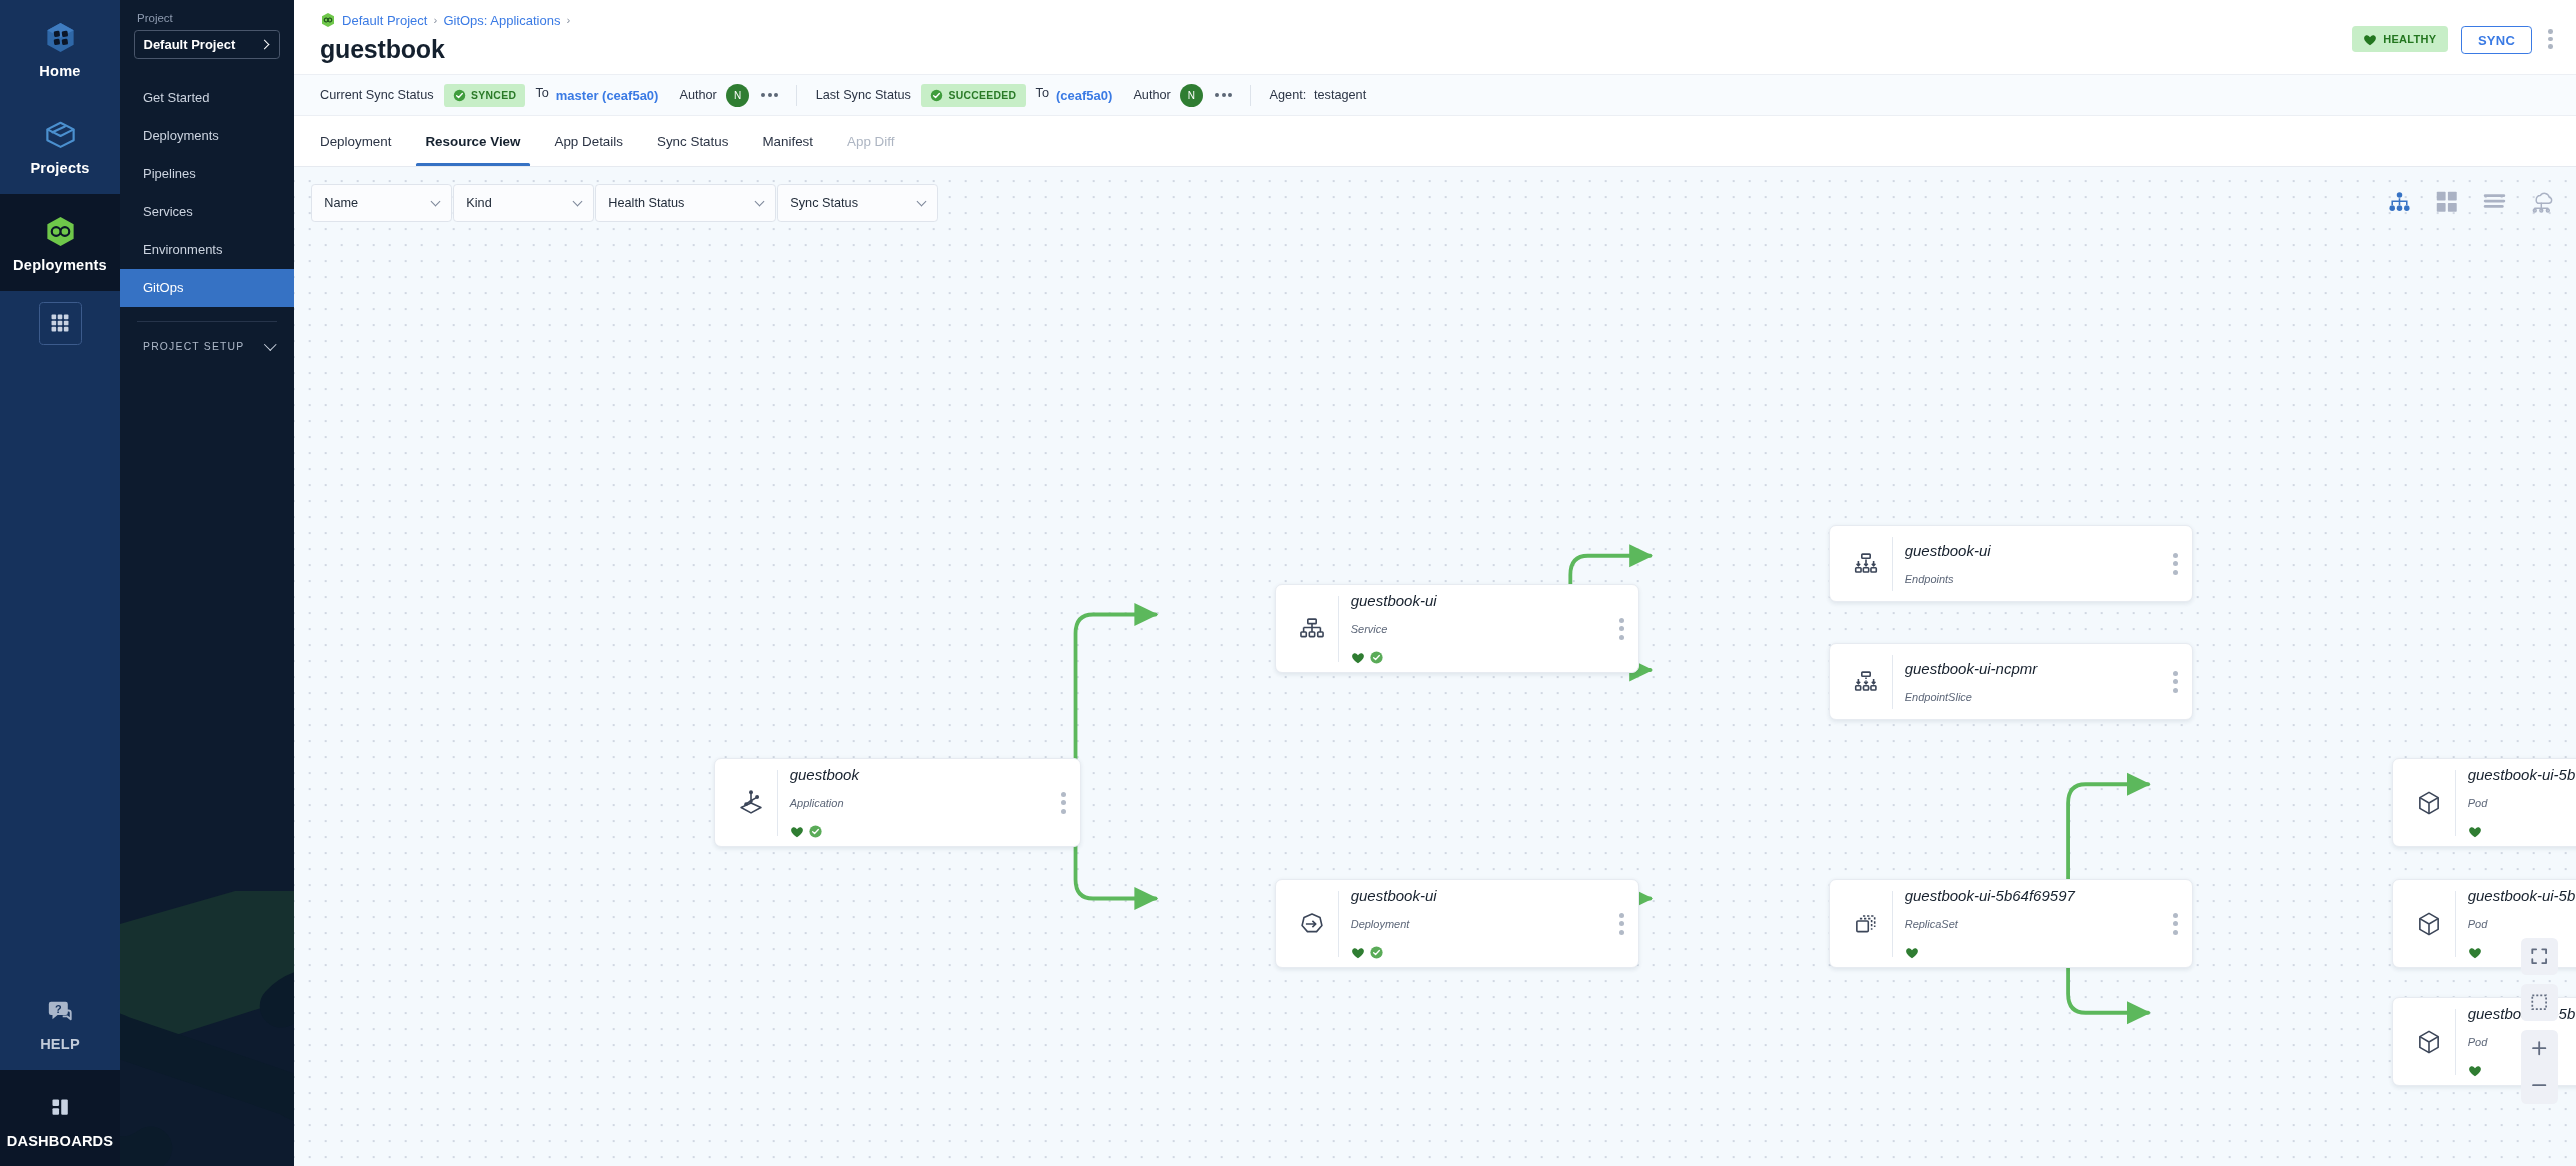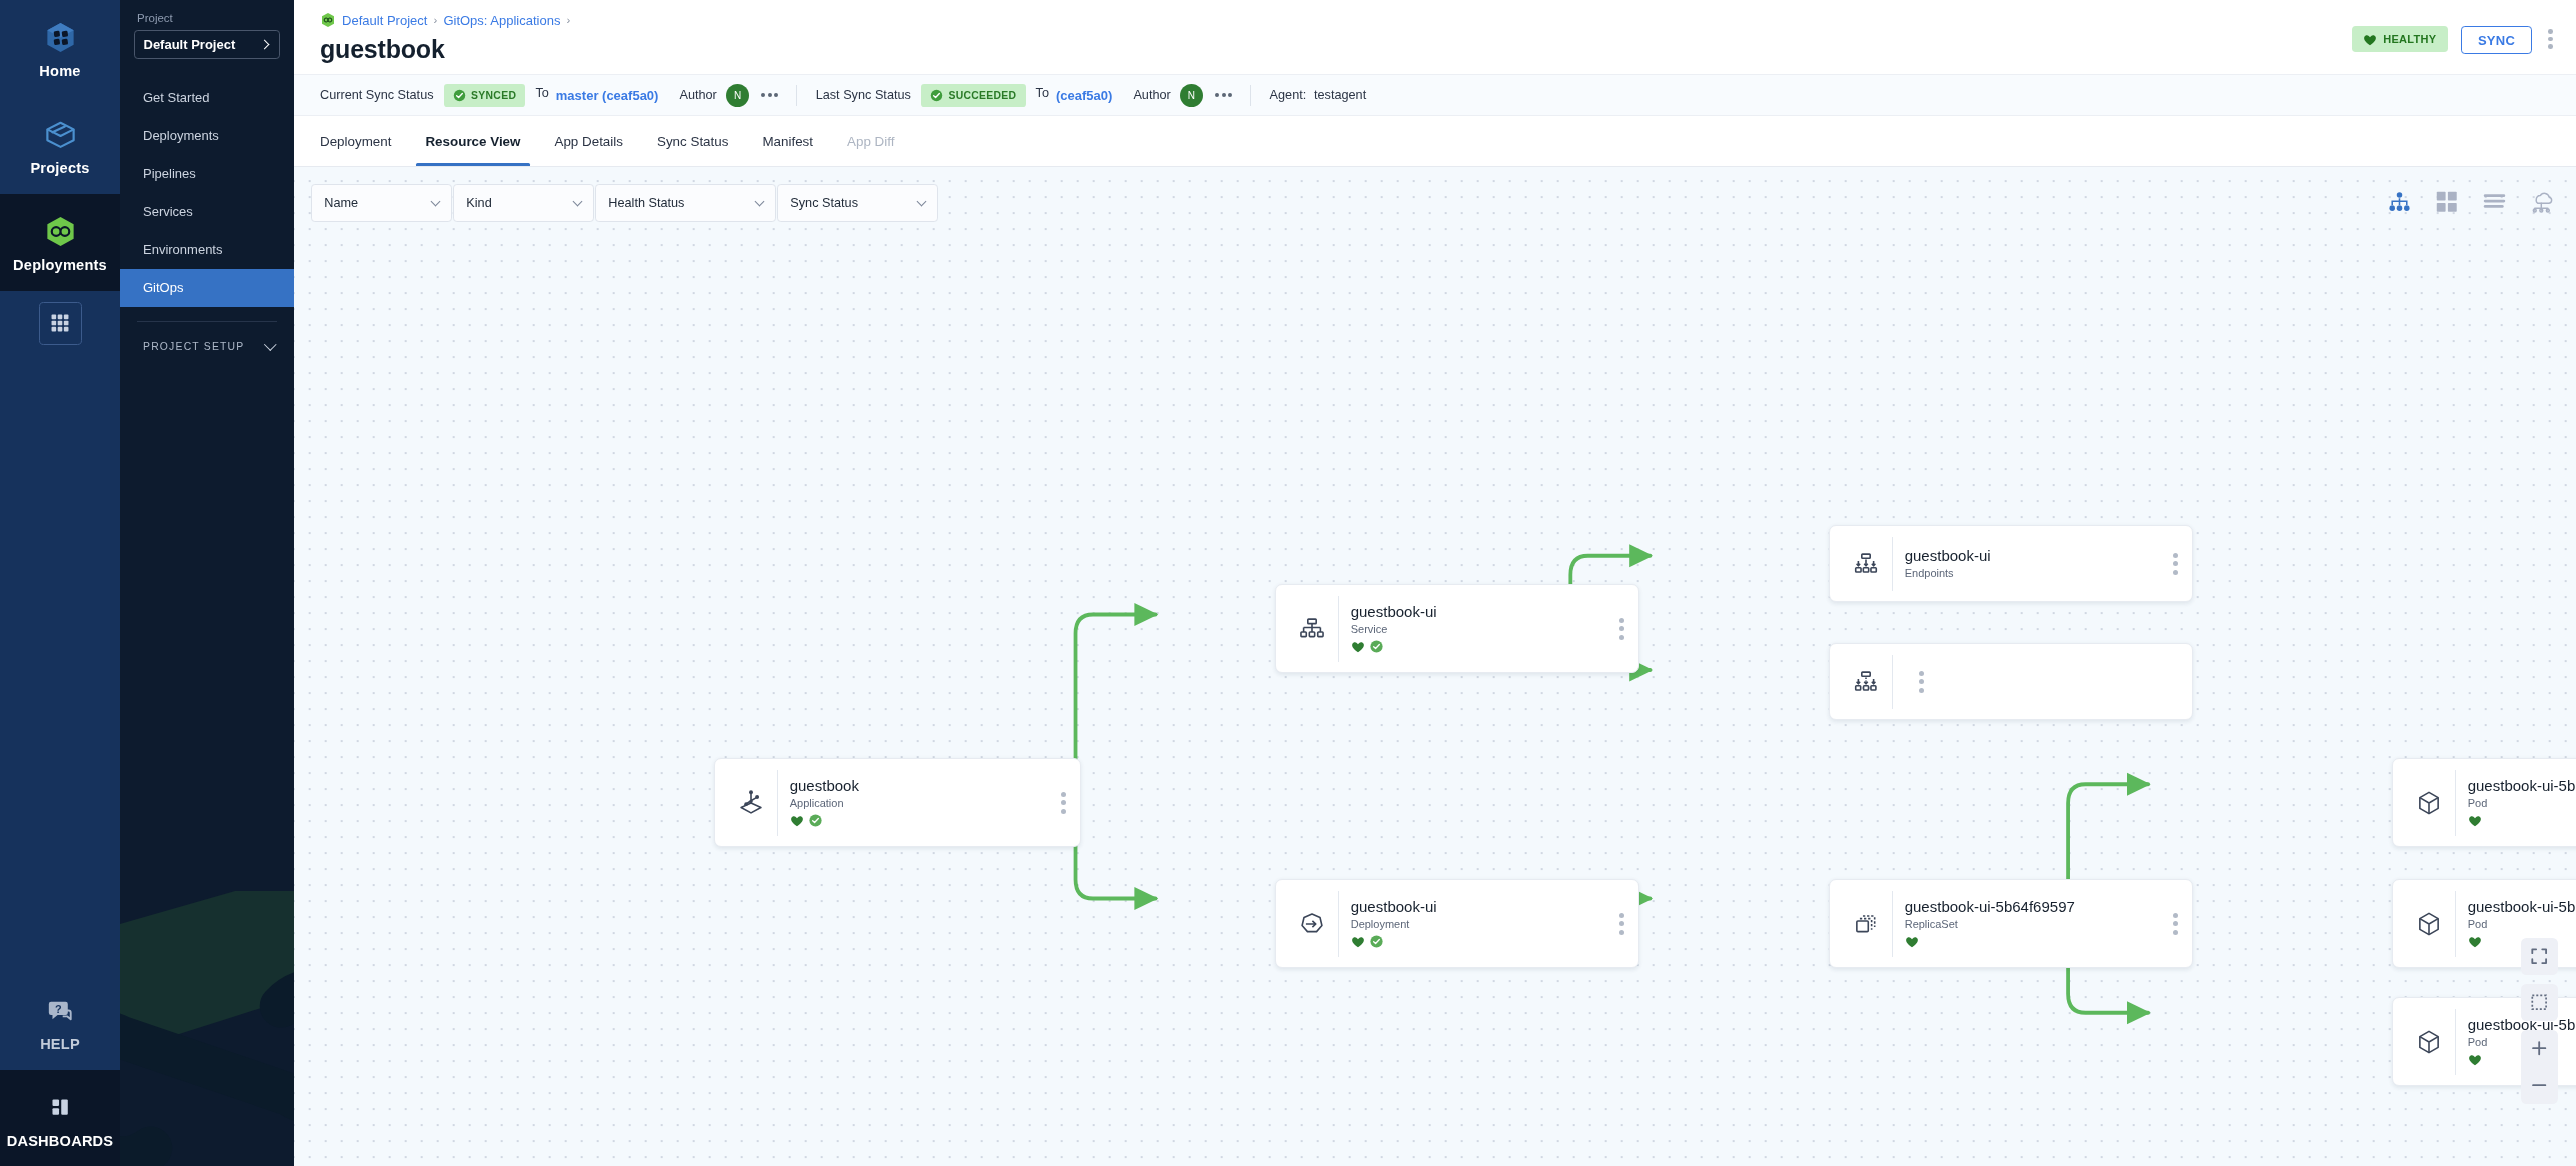--- a/index.html
+++ b/index.html
@@ -159,21 +159,21 @@
   .graph{position:absolute;inset:0;}
   .edges{position:absolute;inset:0;width:100%;height:100%;pointer-events:none;}
 
   .node{
     position:absolute;background:#ffffff;border:0.8px solid #e7ebf1;border-radius:7px;
     box-shadow:0 1.5px 4.6px rgba(26,40,65,.09);
     display:flex;align-items:center;padding:0 0 0 14px;z-index:3;cursor:pointer;
   }
   .node-ico{width:43px;flex:0 0 43px;display:flex;align-items:center;justify-content:center;}
   .node-div{width:0.8px;align-self:stretch;background:#e3e8ef;margin:10.8px 12.3px 10.8px 4.6px;}
-  .node-body{flex:1 1 auto;min-width:0;display:flex;flex-direction:column;justify-content:center;gap:1px;padding:9.2px 0;}
+  .node-body{flex:1 1 auto;min-width:0;display:flex;flex-direction:column;justify-content:center;gap:12px;padding:9.2px 0;font-style:italic;}
   .node-name{
     font-size:15px;color:#17212e;white-space:nowrap;overflow:hidden;text-overflow:ellipsis;line-height:1.25;
   }
   .node-kind{font-size:11px;color:#5c6678;line-height:1.2;}
   .node-status{display:flex;align-items:center;gap:5.4px;height:14.6px;margin-top:2.3px;}
   .node-kebab{
     width:34px;flex:0 0 34px;display:flex;flex-direction:column;align-items:center;justify-content:center;gap:3.5px;cursor:pointer;
   }
   .node-kebab i{width:5px;height:5px;border-radius:50%;background:#b2bac7;}
   .heart{width:14px;height:13px;display:block;}
@@ -596,20 +596,24 @@
                 <path d="M21 15 v2 M21 19 v1.6 M21 22 v1.2" stroke-dasharray="2 2"></path>
                 <path d="M8.7 20.6 L11 23.4 L13.3 20.6 M18.7 20.6 L21 23.4 L23.3 20.6 M28.7 20.6 L31 23.4 L33.3 20.6"></path>
                 <rect x="7.5" y="26" width="6.5" height="5.5" rx="1"></rect>
                 <rect x="17.8" y="26" width="6.5" height="5.5" rx="1"></rect>
                 <rect x="27.5" y="26" width="6.5" height="5.5" rx="1"></rect>
                 <path d="M16.3 28.8 h0.4 M25.5 28.8 h0.4"></path>
               </g>
             </svg>
           </div>
           <div class="node-div"></div>
+          <div class="node-body">
+            <div class="node-name">guestbook-ui-ncpmr</div>
+            <div class="node-kind">EndpointSlice</div>
+          </div>
           <div class="node-kebab">
             <i></i>
               <i></i>
               <i></i>
           </div>
         </div>
 
         <div class="node" style="left:981px;top:712px;width:364px;height:89px;">
           <div class="node-ico">
             <svg width="32" height="32" viewBox="0 0 42 42">

